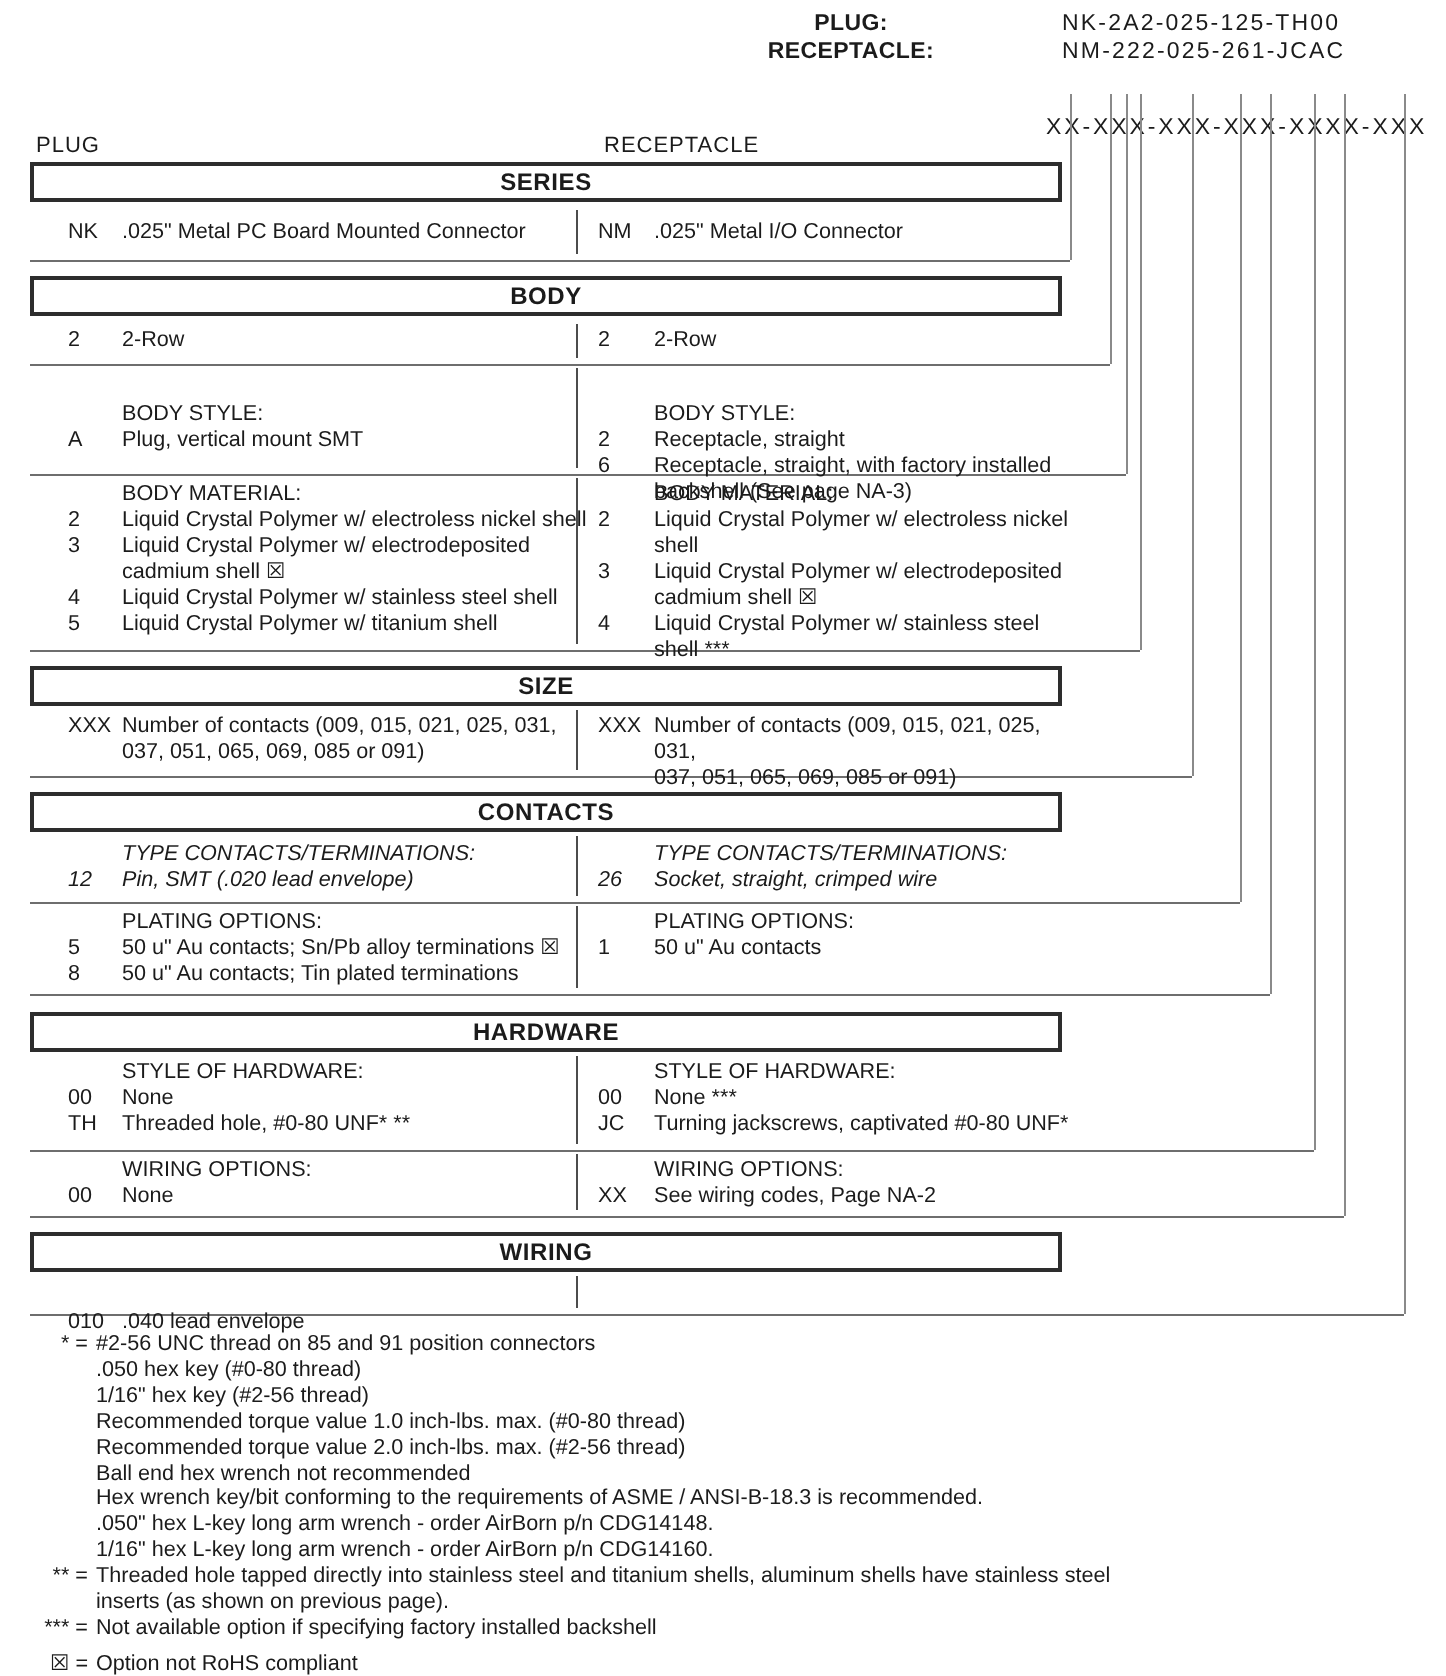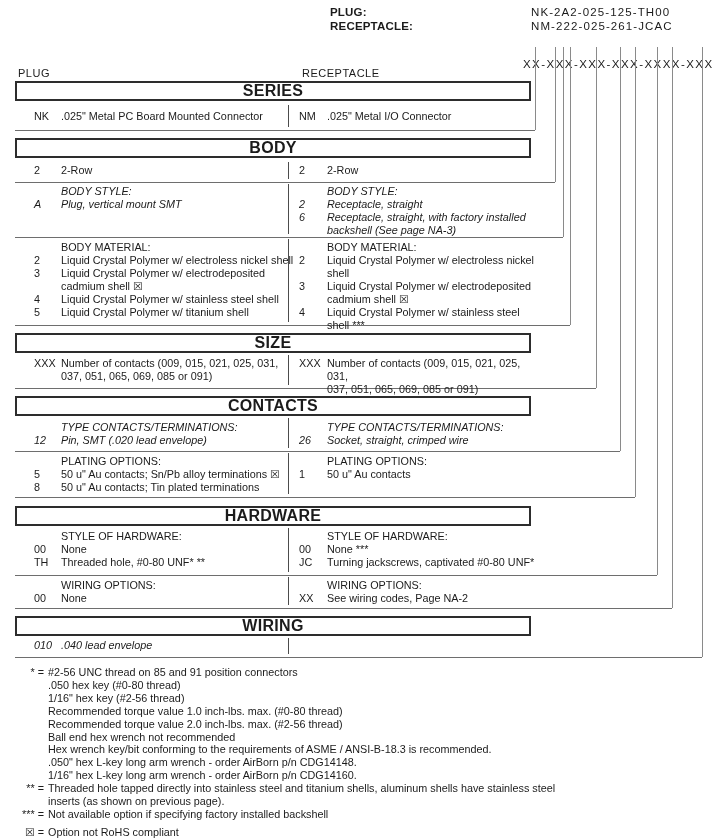--- a/index.html
+++ b/index.html
@@ -3,45 +3,45 @@
 <meta charset="utf-8">
 <style>
   html,body{margin:0;padding:0;background:#fff;}
   .page{
     position:relative;width:723px;height:838px;background:#ffffff;
     font-family:"Liberation Sans",sans-serif;font-size:10.8px;color:#1b1b1b;
     overflow:hidden;
   }
   
   .pn-line{position:absolute;left:330px;display:flex;font-size:11.5px;white-space:nowrap;}
-  .pn-label{font-weight:bold;width:191px;text-align:left;flex:none;letter-spacing:.2px;}
+  .pn-label{font-weight:bold;width:191px;text-align:center;flex:none;letter-spacing:.2px;}
   .pn-value{margin-left:10px;letter-spacing:1.1px;}
   .pn-mask{position:absolute;left:523px;top:34px;font-size:11.5px;letter-spacing:1.45px;white-space:nowrap;margin-top:24px;}
   
   .colhdr{position:absolute;top:67px;font-size:11px;letter-spacing:.5px;}
   
   .hdrbox{
     position:absolute;left:15px;width:512px;height:16px;line-height:16px;
-    border:2px solid #2d2d2d;text-align:center;font-weight:bold;font-size:16px;
+    border:2px solid #2d2d2d;text-align:center;font-weight:bold;font-size:12px;
     letter-spacing:.3px;background:#fff;
   }
   
   .band{position:absolute;left:15px;width:516px;}
   .col{position:absolute;top:0;bottom:0;}
   .col.left{left:16px;width:273px;}
   .col.right{left:276px;width:252px;}
   .vdiv{position:absolute;left:273px;top:2px;bottom:3px;width:1px;background:#4c4c4c;}
   .row{display:flex;line-height:13px;}
   .code{flex:none;width:27px;padding-left:3px;}
   .col.right .code{width:28px;padding-left:8px;}
   .desc{white-space:pre-line;line-height:13px;}
   .heading{line-height:13px;}
   .col.left .heading{margin-left:30px;}
   .col.right .heading{margin-left:36px;}
-  .pt3 .col{padding-top:3px;font-style:italic;} .pt4 .col{padding-top:4px;}
+  .pt3 .col{padding-top:19px;} .pt4 .col{padding-top:4px;}
   .pt5 .col{padding-top:5px;font-style:italic;} .pt7 .col{padding-top:7px;}
   
   .rule{position:absolute;left:15px;height:1px;background:#6e6e6e;}
   .vline{position:absolute;top:47px;width:1px;background:#8a8a8a;}
   
   .footnotes{position:absolute;left:14px;top:666px;width:706px;}
   .fn{display:flex;line-height:12.9px;}
   .fn-pre{flex:none;width:30px;text-align:right;margin-right:4px;white-space:nowrap;}
   .fn-text{white-space:pre-line;}
   .fn-gap{margin-top:5px;}

